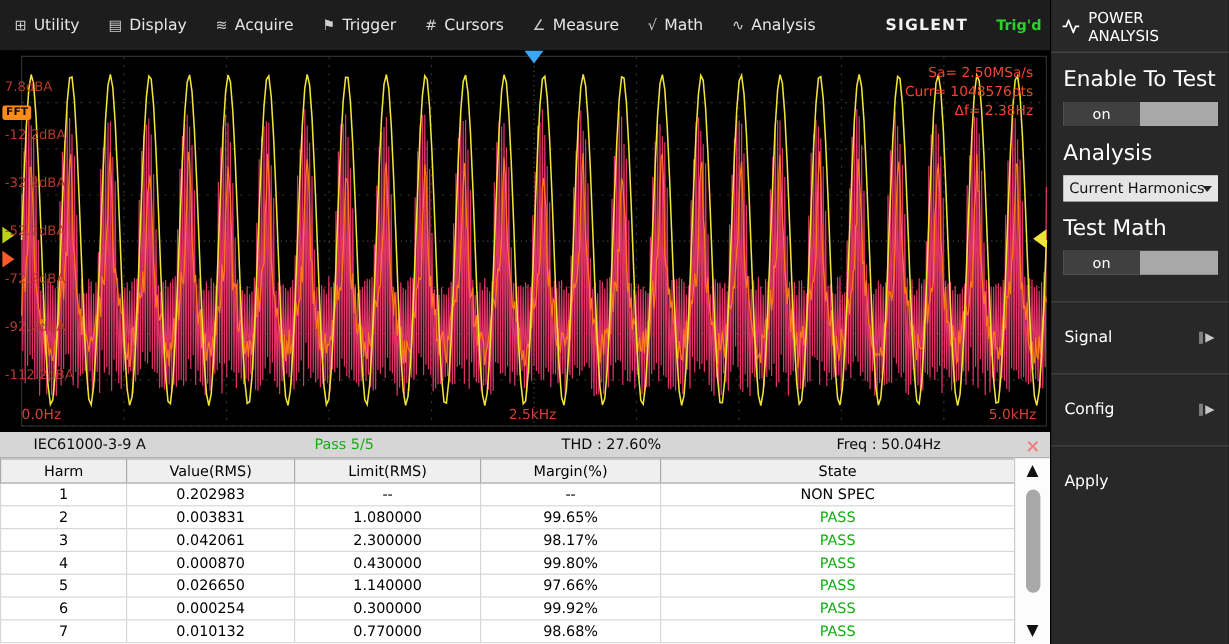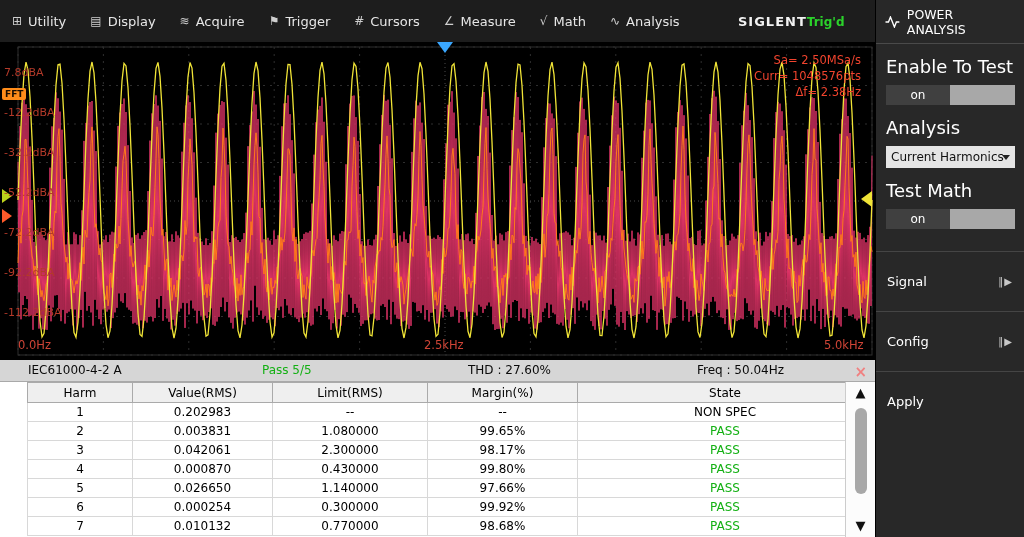--- a/index.html
+++ b/index.html
@@ -4,21 +4,21 @@
 <style>
   *{box-sizing:border-box;margin:0;padding:0;}
   html,body{width:1024px;height:537px;}
   body{position:relative;background:#000;font-family:"DejaVu Sans","Liberation Sans",sans-serif;overflow:hidden;}
 
   
   .topbar{position:absolute;left:0;top:0;width:875px;height:42px;background:#1d1d1d;display:flex;align-items:center;}
   .menu-items{display:flex;align-items:center;height:100%;}
   .menu-item{display:flex;align-items:center;gap:6px;padding:0 12px;height:100%;color:#e6e6e6;font-size:13px;cursor:default;white-space:nowrap;}
   .mi-icon{font-size:12px;color:#cfcfcf;}
-  .brand{margin-left:auto;margin-right:3px;display:flex;flex-direction:row;width:138px;}
+  .brand{margin-left:auto;margin-right:3px;display:flex;flex-direction:column;width:138px;}
   .brand-top{display:flex;align-items:baseline;justify-content:space-between;padding:0 4px;}
   .logo{color:#f2f2f2;font-weight:bold;font-size:13px;letter-spacing:1px;}
   .trigd{color:#2bd22b;font-size:12px;font-weight:bold;}
   .freq-box{margin-top:1px;background:#101010;border:1px solid #3a3a3a;color:#ececec;font-size:11px;text-align:center;padding:1px 0 2px;}
 
   
   .plot{position:absolute;left:0;top:42px;width:875px;height:318px;background:#000;}
   .plot svg{position:absolute;left:0;top:0;display:block;}
   .fft-badge{position:absolute;left:2px;top:46px;background:#ff8c1a;color:#1a0d00;font-size:9px;font-weight:bold;padding:1px 3px;border-radius:2px;}
   .readouts{position:absolute;right:14px;top:10px;text-align:right;color:#f2442e;font-size:11.5px;line-height:16px;}
@@ -28,21 +28,21 @@
   
   .results{position:absolute;left:0;top:360px;width:875px;height:177px;background:#fff;}
   .statusbar{position:absolute;left:0;top:0;width:100%;height:22px;background:#d6d6d6;border-bottom:1px solid #a9a9a9;font-size:12px;color:#0a0a0a;}
   .statusbar span{position:absolute;top:3px;}
   .sb-standard{left:28px;}
   .sb-pass{left:262px;color:#13b013;}
   .sb-thd{left:468px;}
   .sb-freq{left:697px;}
   .sb-close{right:8px;top:1px;color:#f08080;font-size:15px;font-weight:bold;cursor:default;}
   .tablewrap{position:absolute;left:0;top:22px;width:845px;height:155px;overflow:hidden;}
-  table{border-collapse:collapse;width:845px;table-layout:fixed;font-size:12px;color:#000;margin-left:27px;}
+  table{border-collapse:collapse;width:845px;table-layout:fixed;font-size:12px;color:#000;}
   th{background:#efefef;border:1px solid #aaa;font-weight:normal;height:20px;}
   td{border:1px solid #d8d8d8;height:19px;text-align:center;}
   td.pass{color:#13b013;}
   .vscroll{position:absolute;right:0;top:22px;width:30px;height:155px;background:#fcfcfc;border-left:1px solid #ccc;}
   .arr{position:absolute;left:0;width:100%;text-align:center;font-size:13px;color:#111;height:18px;line-height:18px;cursor:default;}
   .arr.up{top:2px;}
   .arr.down{bottom:2px;}
   .thumb{position:absolute;left:9px;top:26px;width:12px;height:86px;background:#a8a8a8;border-radius:6px;}
 
   
@@ -152,21 +152,21 @@
     </div>
   <div id="hz-labels">
       <div class="hz-label" style="left: 18px;">0.0Hz</div>
       <div class="hz-label" style="left: 424px;">2.5kHz</div>
       <div class="hz-label" style="left: 824px;">5.0kHz</div>
     </div>
 </div>
 
 <div class="results">
   <div class="statusbar">
-    <span class="sb-standard">IEC61000-4-2 A</span>
+    <span class="sb-standard">IEC61000-3-9 A</span>
     <span class="sb-pass">Pass 5/5</span>
     <span class="sb-thd">THD : 27.60%</span>
     <span class="sb-freq">Freq : 50.04Hz</span>
     <span class="sb-close">×</span>
   </div>
   <div class="tablewrap">
     <table>
       <colgroup>
         <col style="width:105px">
           <col style="width:140px">

